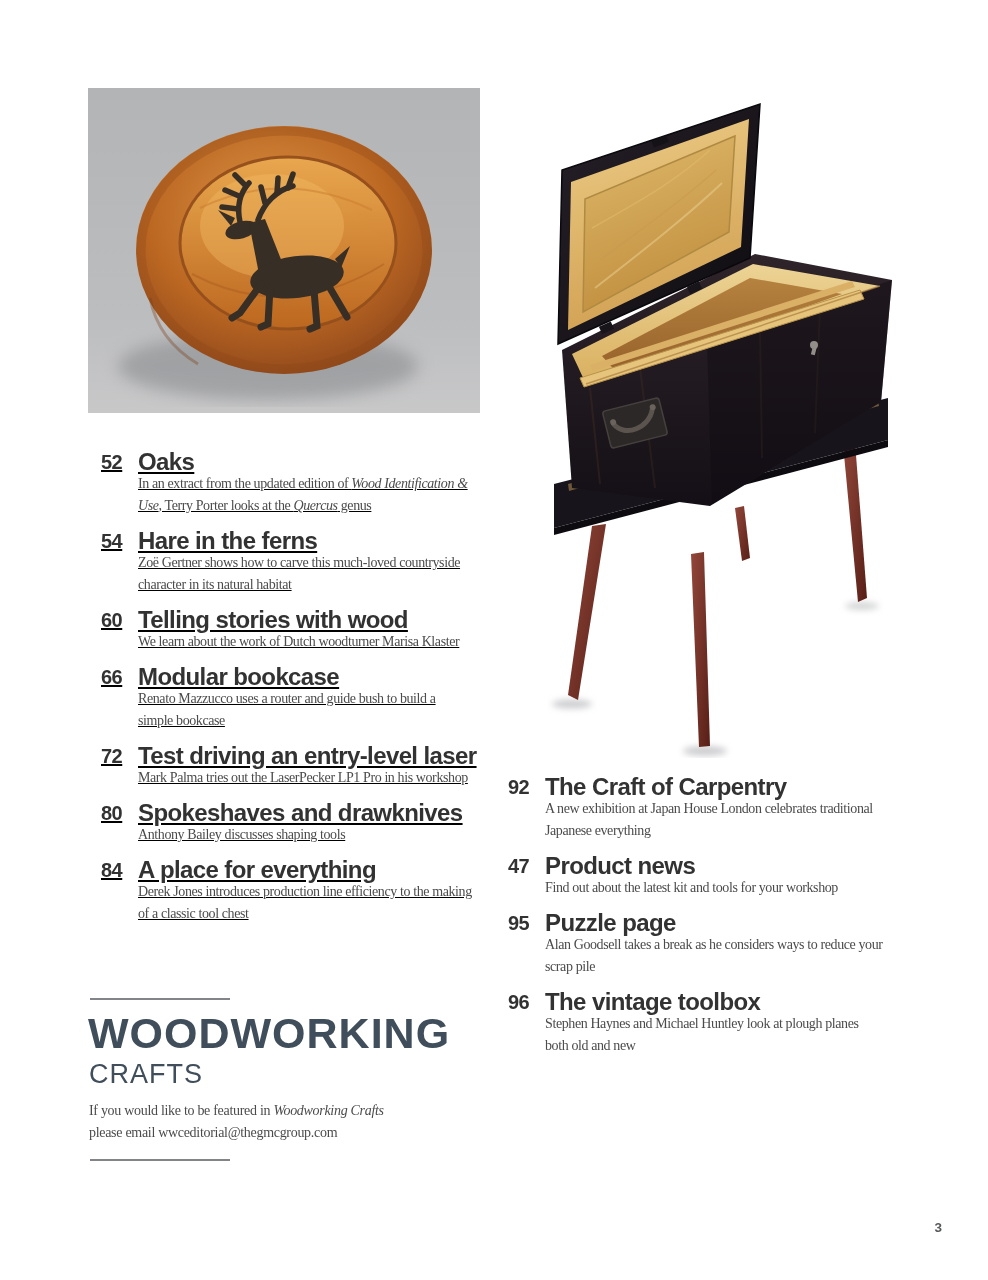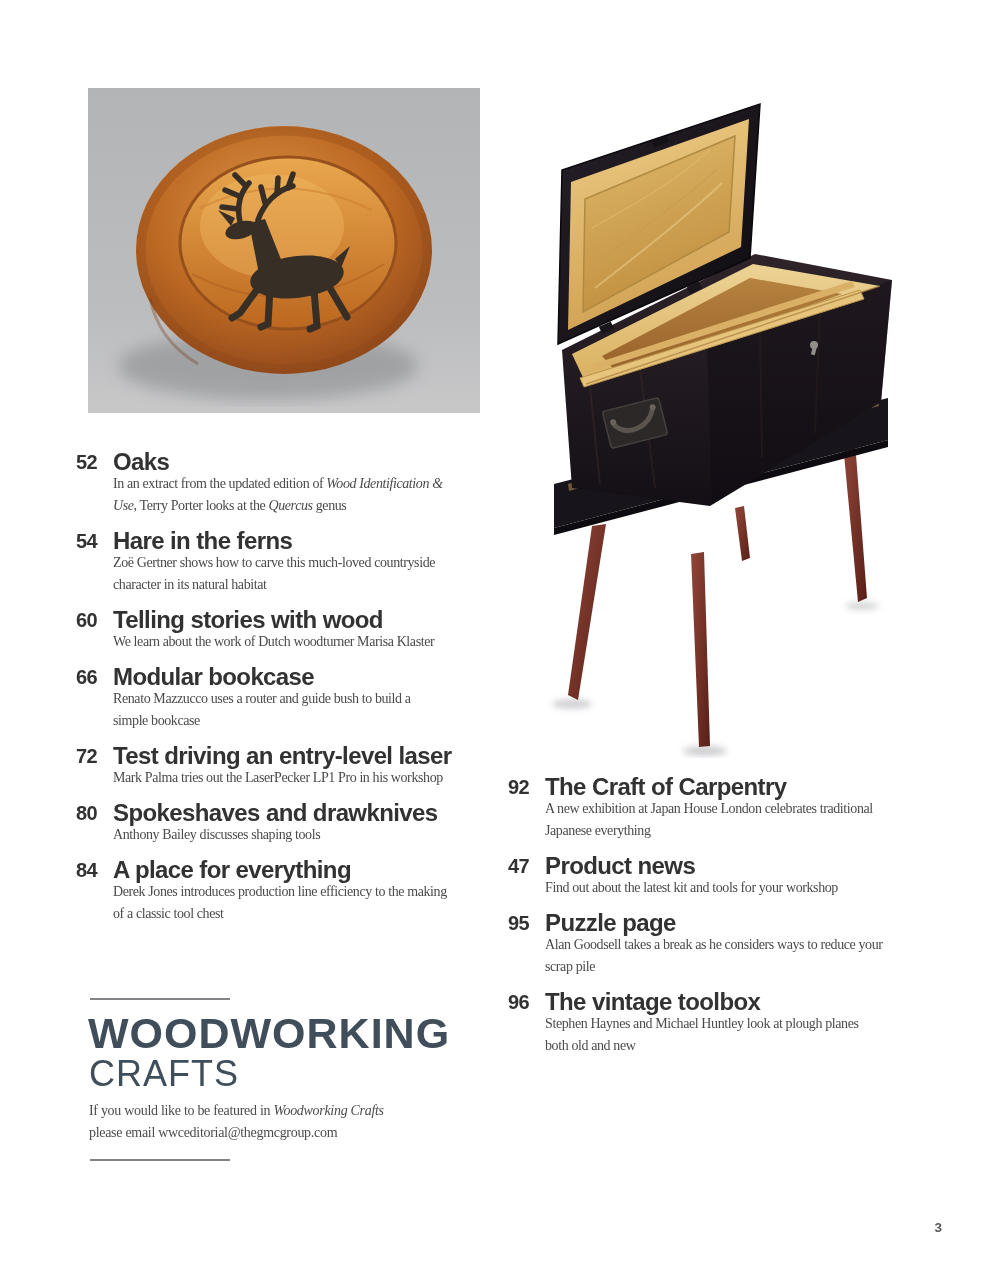--- a/index.html
+++ b/index.html
@@ -8,21 +8,21 @@
   html,body{margin:0;padding:0;}
   body{
     width:988px;height:1280px;position:relative;background:#ffffff;
     font-family:"Liberation Sans", sans-serif;overflow:hidden;
   }
   .photo{position:absolute;}
   #photo-left{left:88px;top:88px;width:392px;height:325px;}
   #photo-right{left:510px;top:88px;width:390px;height:670px;}
   .photo svg{display:block;}
 
-  #left-col{position:absolute;left:76px;top:451px;width:402px;}
+  #left-col{position:absolute;left:101px;top:451px;width:402px;text-decoration:underline;}
   #right-col{position:absolute;left:508px;top:776px;width:410px;}
 
   .toc-entry{display:flex;margin-bottom:13px;}
   .toc-num{
     width:37px;flex:0 0 37px;font-weight:bold;font-size:20px;line-height:22px;
     color:var(--heading);letter-spacing:-0.5px;
   }
   .toc-body{flex:1;}
   .toc-title{
     font-weight:bold;font-size:24px;line-height:22px;color:var(--heading);
@@ -36,21 +36,21 @@
 
   #brand{position:absolute;left:88px;top:998px;width:380px;}
   .brand-rule{width:140px;height:0;border-top:2px solid var(--rule);margin-left:2px;}
   .brand-rule.top{margin-bottom:11px;}
   .brand-rule.bottom{margin-top:15px;}
   #brand-title{
     font-size:43px;font-weight:bold;color:var(--brand);letter-spacing:1px;
     line-height:45px;margin:0;
   }
   #brand-subtitle{
-    font-size:36px;font-weight:normal;color:var(--brand);letter-spacing:1px;
+    font-size:27px;font-weight:normal;color:var(--brand);letter-spacing:1px;
     line-height:36px;margin:0 0 8px 1px;
   }
   .brand-note{
     font-family:Liberation Serif, serif;font-size:14px;line-height:22px;
     color:var(--body-text);letter-spacing:-0.3px;margin-left:1px;white-space:nowrap;
   }
   #page-number{
     position:absolute;left:908px;top:1220px;width:34px;text-align:right;
     font-size:13.5px;font-weight:bold;color:#58595b;
   }

